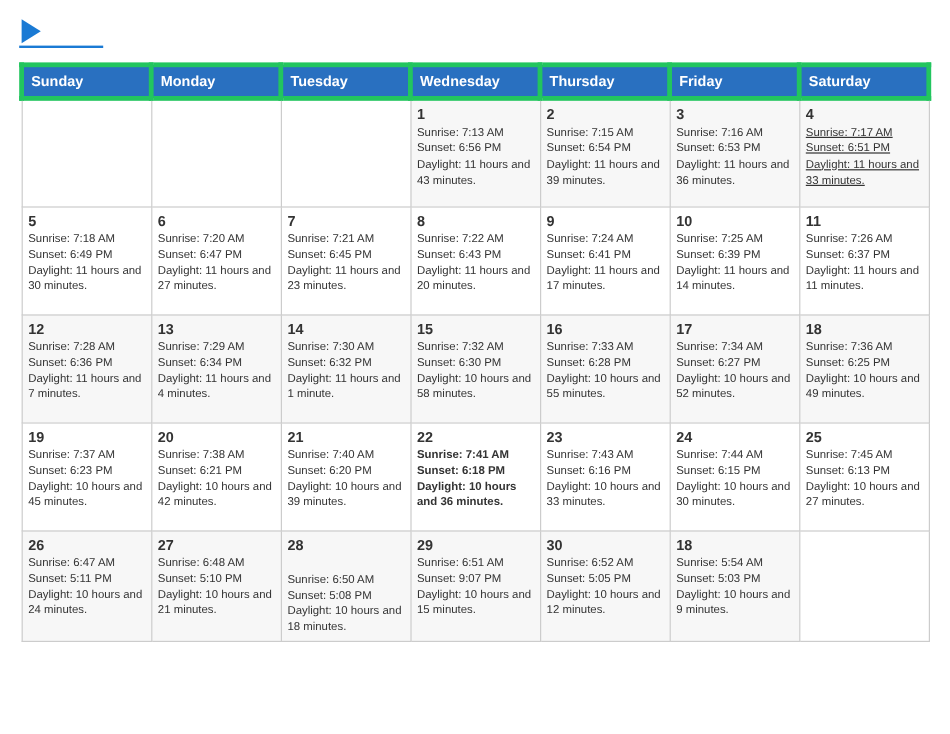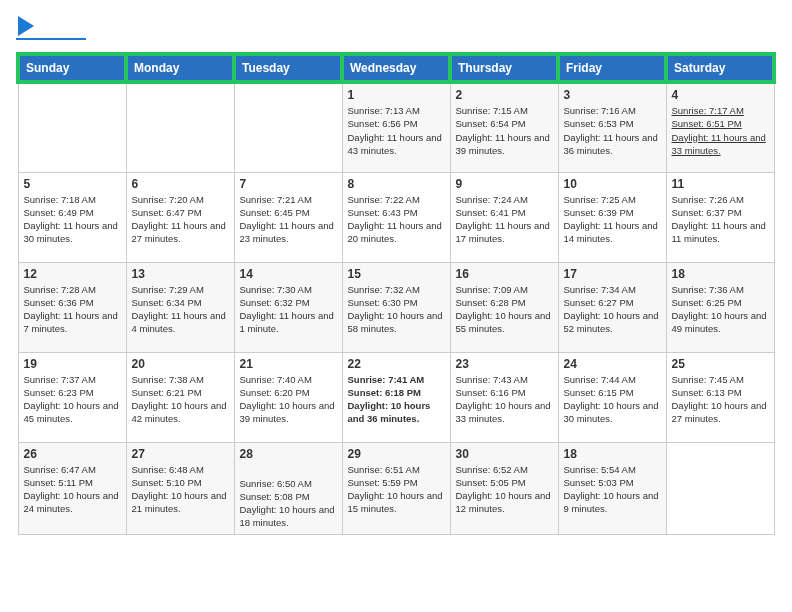--- a/index.html
+++ b/index.html
@@ -221,21 +221,21 @@
 Daylight: 11 hours and 1 minute.</div>
         </td>
         <td>
           <span class="day-number">15</span>
           <div class="cell-content" style="white-space: pre-line;">Sunrise: 7:32 AM
 Sunset: 6:30 PM
 Daylight: 10 hours and 58 minutes.</div>
         </td>
         <td>
           <span class="day-number">16</span>
-          <div class="cell-content" style="white-space: pre-line;">Sunrise: 7:09 AM
+          <div class="cell-content" style="white-space: pre-line;">Sunrise: 7:33 AM
 Sunset: 6:28 PM
 Daylight: 10 hours and 55 minutes.</div>
         </td>
         <td>
           <span class="day-number">17</span>
           <div class="cell-content" style="white-space: pre-line;">Sunrise: 7:34 AM
 Sunset: 6:27 PM
 Daylight: 10 hours and 52 minutes.</div>
         </td>
         <td>
@@ -304,21 +304,21 @@
         </td>
         <td>
           <span class="day-number">28</span>
           <div class="cell-content" style="white-space: pre-line; margin-top: 16px;">Sunrise: 6:50 AM
 Sunset: 5:08 PM
 Daylight: 10 hours and 18 minutes.</div>
         </td>
         <td>
           <span class="day-number">29</span>
           <div class="cell-content" style="white-space: pre-line;">Sunrise: 6:51 AM
-Sunset: 5:59 PM
+Sunset: 9:07 PM
 Daylight: 10 hours and 15 minutes.</div>
         </td>
         <td>
           <span class="day-number">30</span>
           <div class="cell-content" style="white-space: pre-line;">Sunrise: 6:52 AM
 Sunset: 5:05 PM
 Daylight: 10 hours and 12 minutes.</div>
         </td>
         <td>
           <span class="day-number">18</span>

